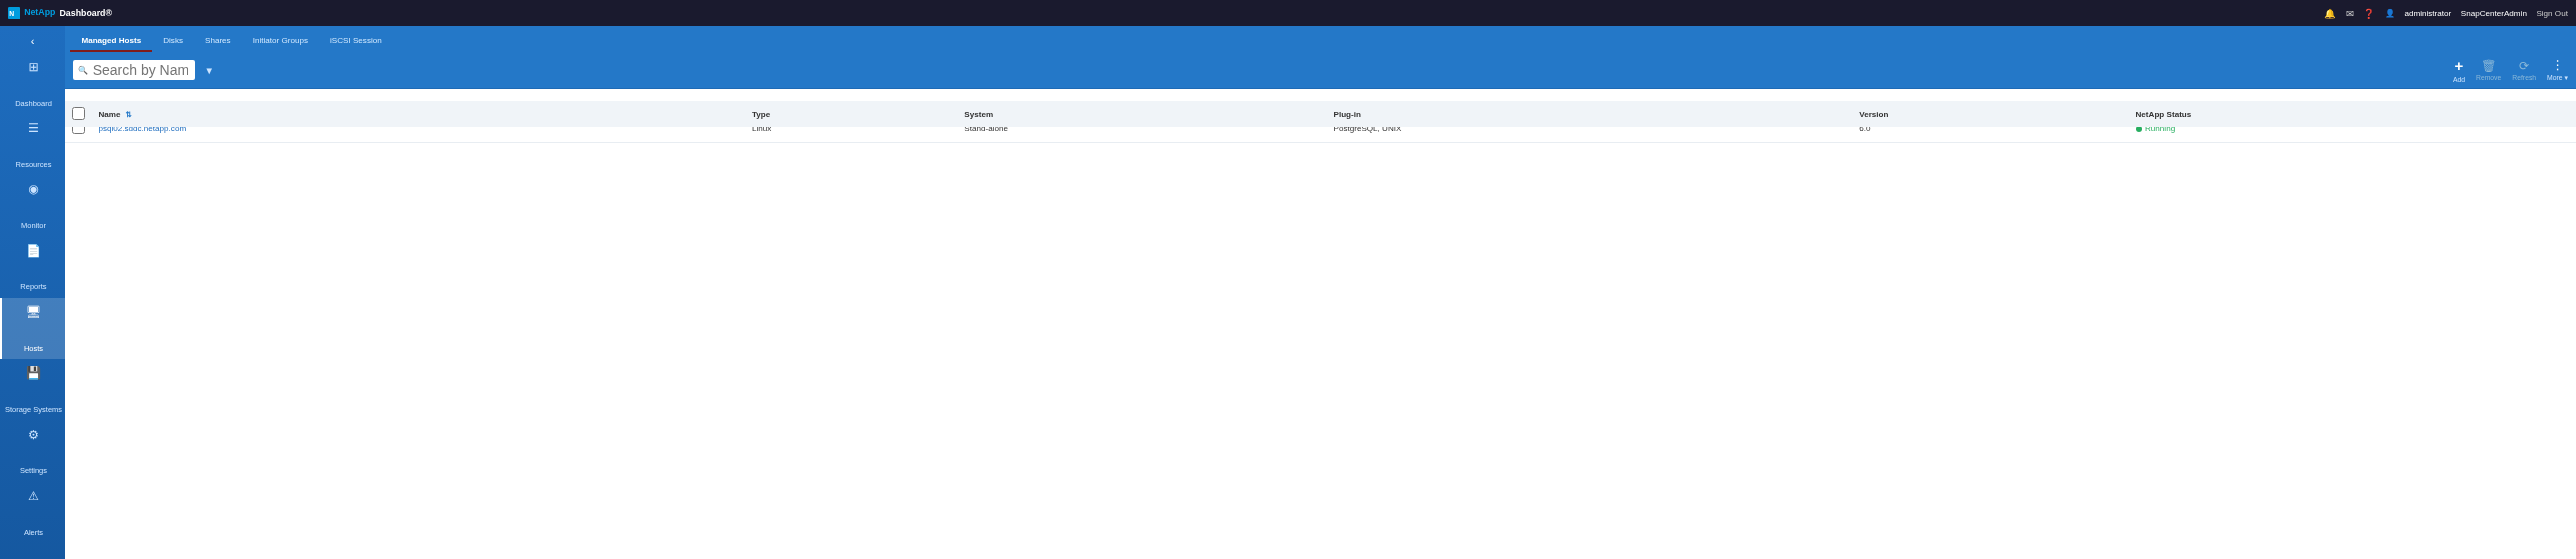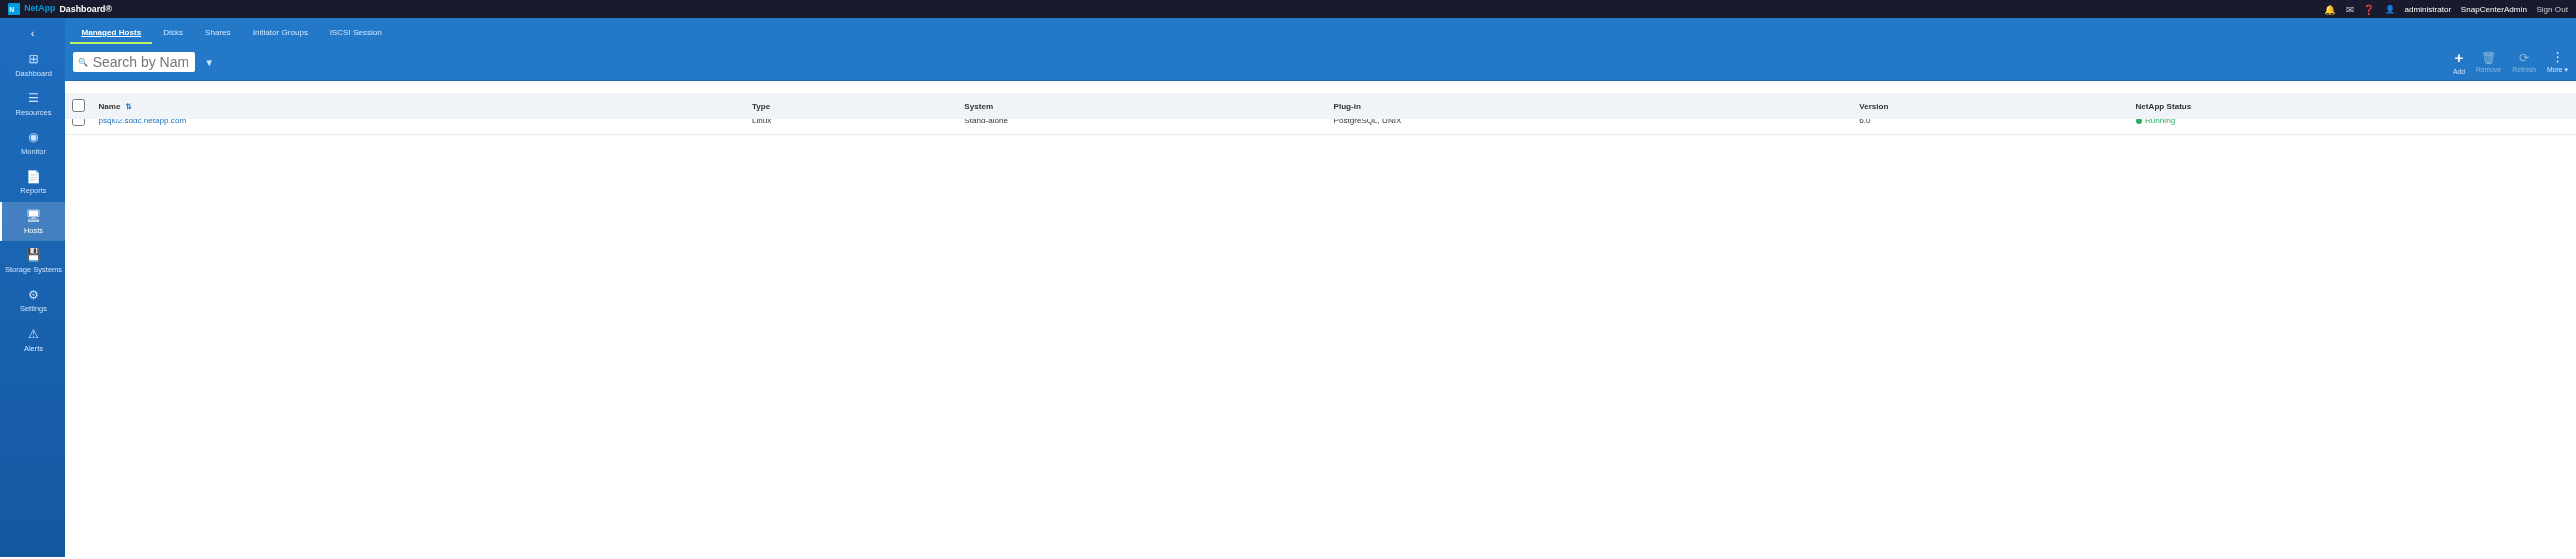--- a/index.html
+++ b/index.html
@@ -1,21 +1,21 @@
 <!DOCTYPE html>
 <html style="font-size:11px"><head>
   <meta charset="utf-8">
   <style>
     * { box-sizing: border-box; margin: 0; padding: 0; }
     body { font-family: Arial, sans-serif; font-size: 8.8px; background: #fff; overflow: hidden; }
 
     
     .top-nav {
       background: #1a1a2e;
-      height: 18px;
+      height: 26px;
       display: flex;
       align-items: center;
       justify-content: space-between;
       padding: 0 8.1px;
       color: #ccc;
       font-size: 8.1px;
     }
     .top-nav-left { display: flex; align-items: center; gap: 5.4px; }
     .top-nav-brand { display: flex; align-items: center; gap: 4.1px; color: #fff; font-weight: bold; font-size: 8.8px; }
     .netapp-logo { color: #009cde; font-weight: bold; }
@@ -56,21 +56,21 @@
       font-size: 7.5px;
       gap: 2.7px;
       border-left: 2px solid transparent;
     }
     .sidebar-item.active {
       background: rgba(255,255,255,0.18);
       border-left: 2px solid #fff;
       color: #fff;
     }
     .sidebar-item .s-icon { font-size: 12.2px; }
-    .sidebar-item .s-label { font-size: 7.5px; text-align: center; }
+    .sidebar-item .s-label { font-size: 7.5px; text-align: center; margin-top: 22px; }
 
     
     .content-area { flex: 1; display: flex; flex-direction: column; overflow: hidden; }
 
     
     .sub-nav {
       background: #2478c8;
       display: flex;
       align-items: flex-end;
       padding: 0 0 0 5.4px;
@@ -79,23 +79,22 @@
     .sub-nav-tab {
       padding: 5.4px 11px;
       color: #d0e8ff;
       cursor: pointer;
       font-size: 8.1px;
       border-bottom: 2px solid transparent;
       white-space: nowrap;
     }
     .sub-nav-tab.active {
       color: #fff;
-      border-bottom: 2px solid #bef264;
+      border-bottom: 2px solid #7f1d1d;
       font-weight: bold;
-      text-decoration: underline;
     }
 
     
     .toolbar {
       background: #2478c8;
       display: flex;
       align-items: center;
       justify-content: space-between;
       padding: 5.4px 8.1px;
       border-bottom: 0.7px solid #1e6ab5;

